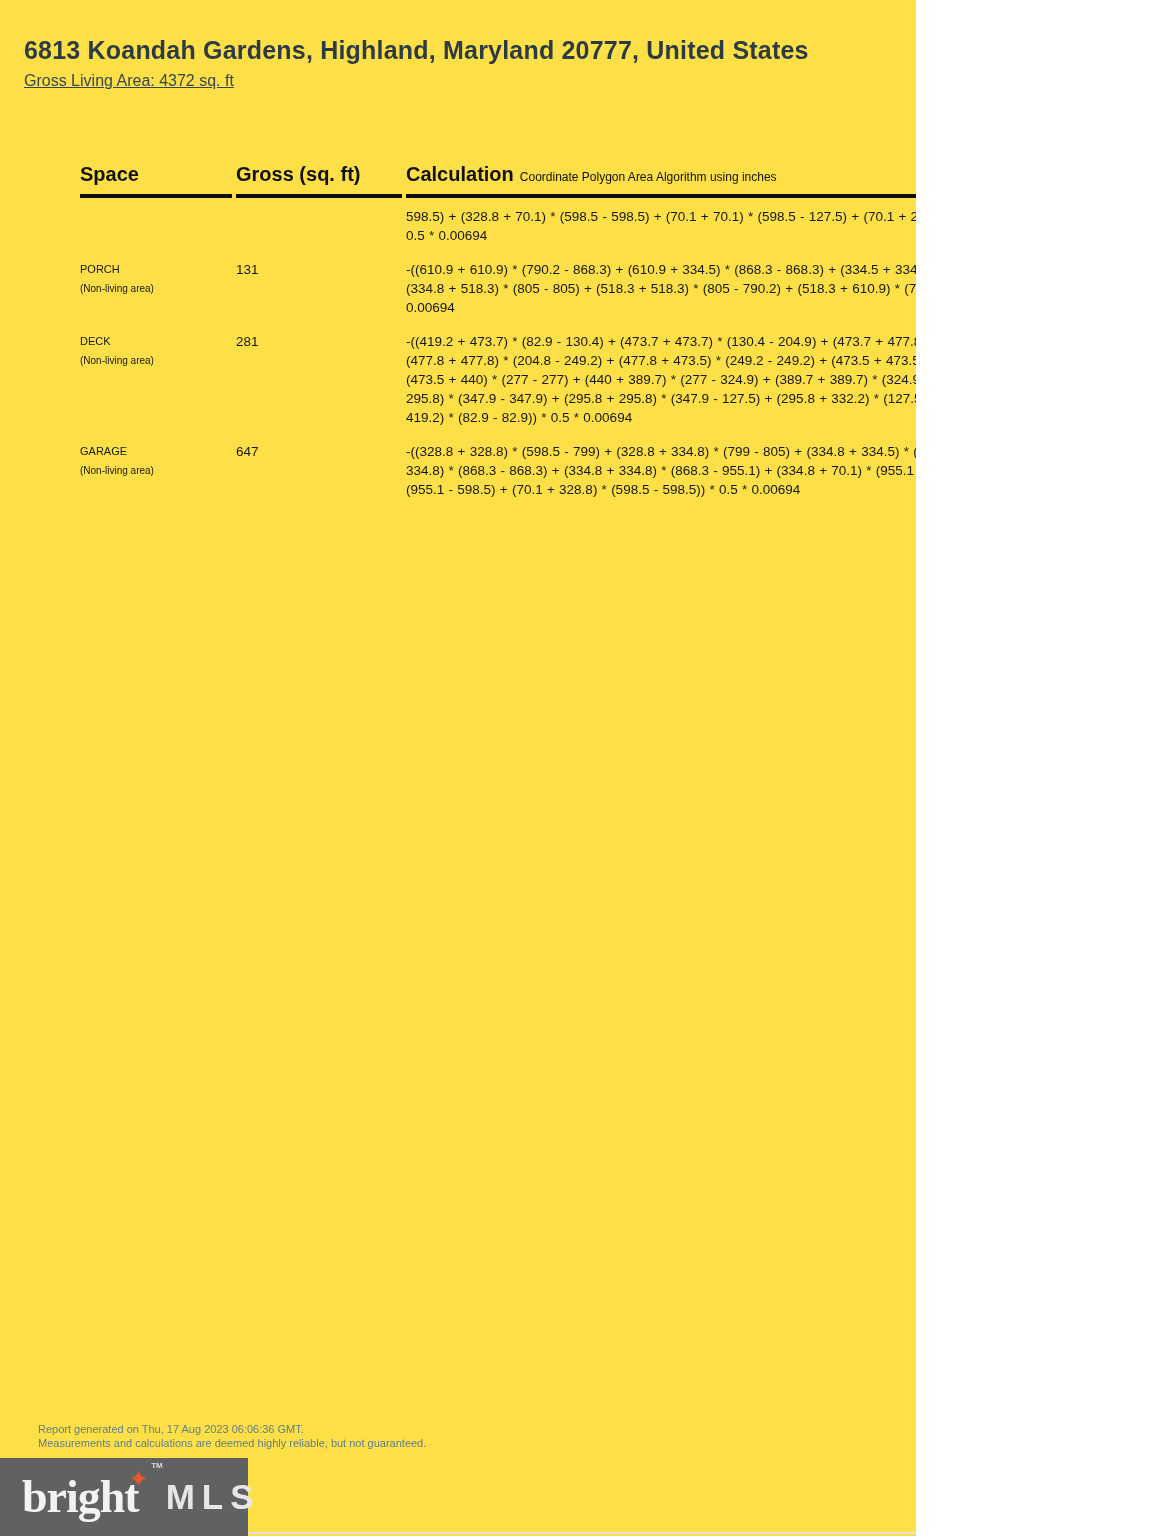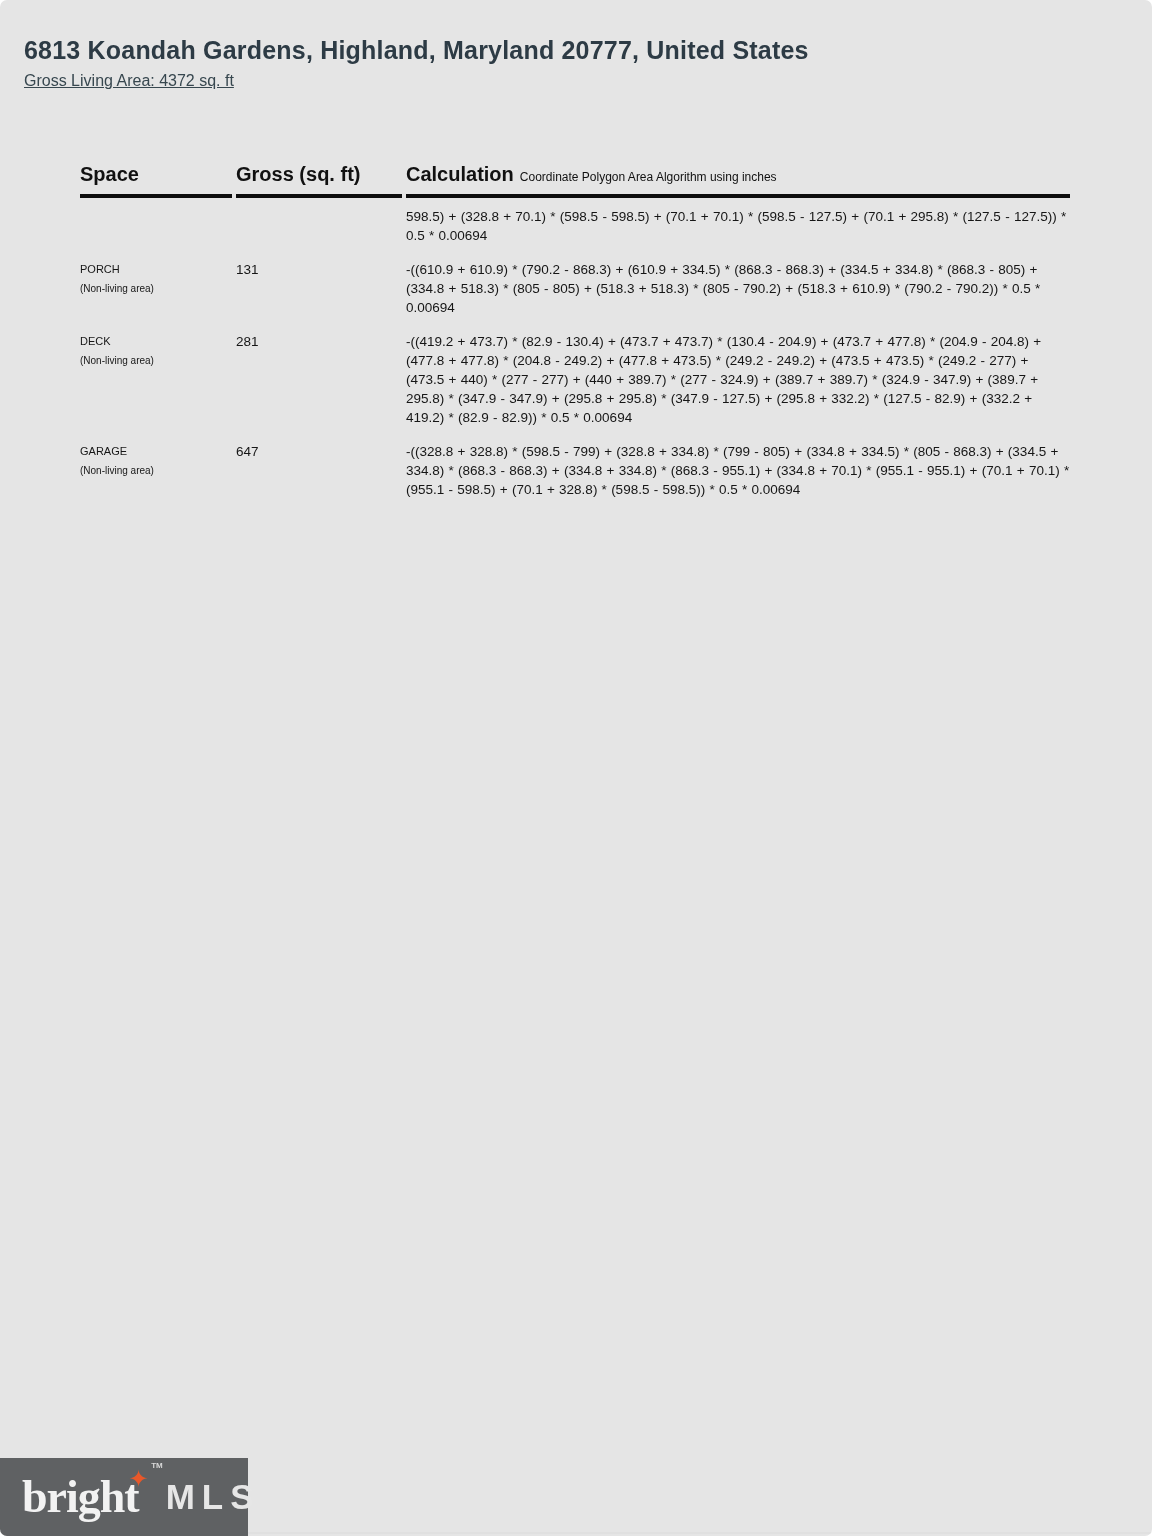--- a/index.html
+++ b/index.html
@@ -1,25 +1,24 @@
 <!DOCTYPE html>
 <html><head>
 <meta charset="utf-8">
 <style>
   * { margin: 0; padding: 0; box-sizing: border-box; }
   html, body { background: #ffffff; }
   .page {
     position: relative;
-    width: 1152px;
+    width: 916px;
     height: 1536px;
-    background: #e5e5e5;
+    background: #fde047;
     font-family: "Liberation Sans", sans-serif;
     color: #1a1a1a;
     overflow: hidden;
-    border-radius: 7px;
   }
 
   
   .doc-header { position: absolute; top: 36px; left: 24px; right: 24px; }
   .doc-title {
     font-size: 25px;
     font-weight: bold;
     color: #2d3b45;
     letter-spacing: 0.2px;
   }
@@ -190,20 +189,24 @@
         <div class="space-name">GARAGE</div>
         <div class="space-note">(Non-living area)</div>
       </td>
       <td>647</td>
       <td class="calc-text">-((328.8 + 328.8) * (598.5 - 799) + (328.8 + 334.8) * (799 - 805) + (334.8 + 334.5) * (805 - 868.3) + (334.5 + 334.8) * (868.3 - 868.3) + (334.8 + 334.8) * (868.3 - 955.1) + (334.8 + 70.1) * (955.1 - 955.1) + (70.1 + 70.1) * (955.1 - 598.5) + (70.1 + 328.8) * (598.5 - 598.5)) * 0.5 * 0.00694</td>
     </tr>
 
   </tbody>
   </table>
 
+  <div class="doc-footer">
+    <div>Report generated on Thu, 17 Aug 2023 06:06:36 GMT.</div>
+    <div>Measurements and calculations are deemed highly reliable, but not guaranteed.</div>
+  </div>
 
   <div class="logo-box">
     <span class="logo-brand"><span>bright</span><span class="logo-star">✦</span><span class="logo-tm">TM</span></span>
     <span class="logo-suffix">MLS</span>
   </div>
 
   <div class="bottom-divider"></div>
 
 </div>
 

